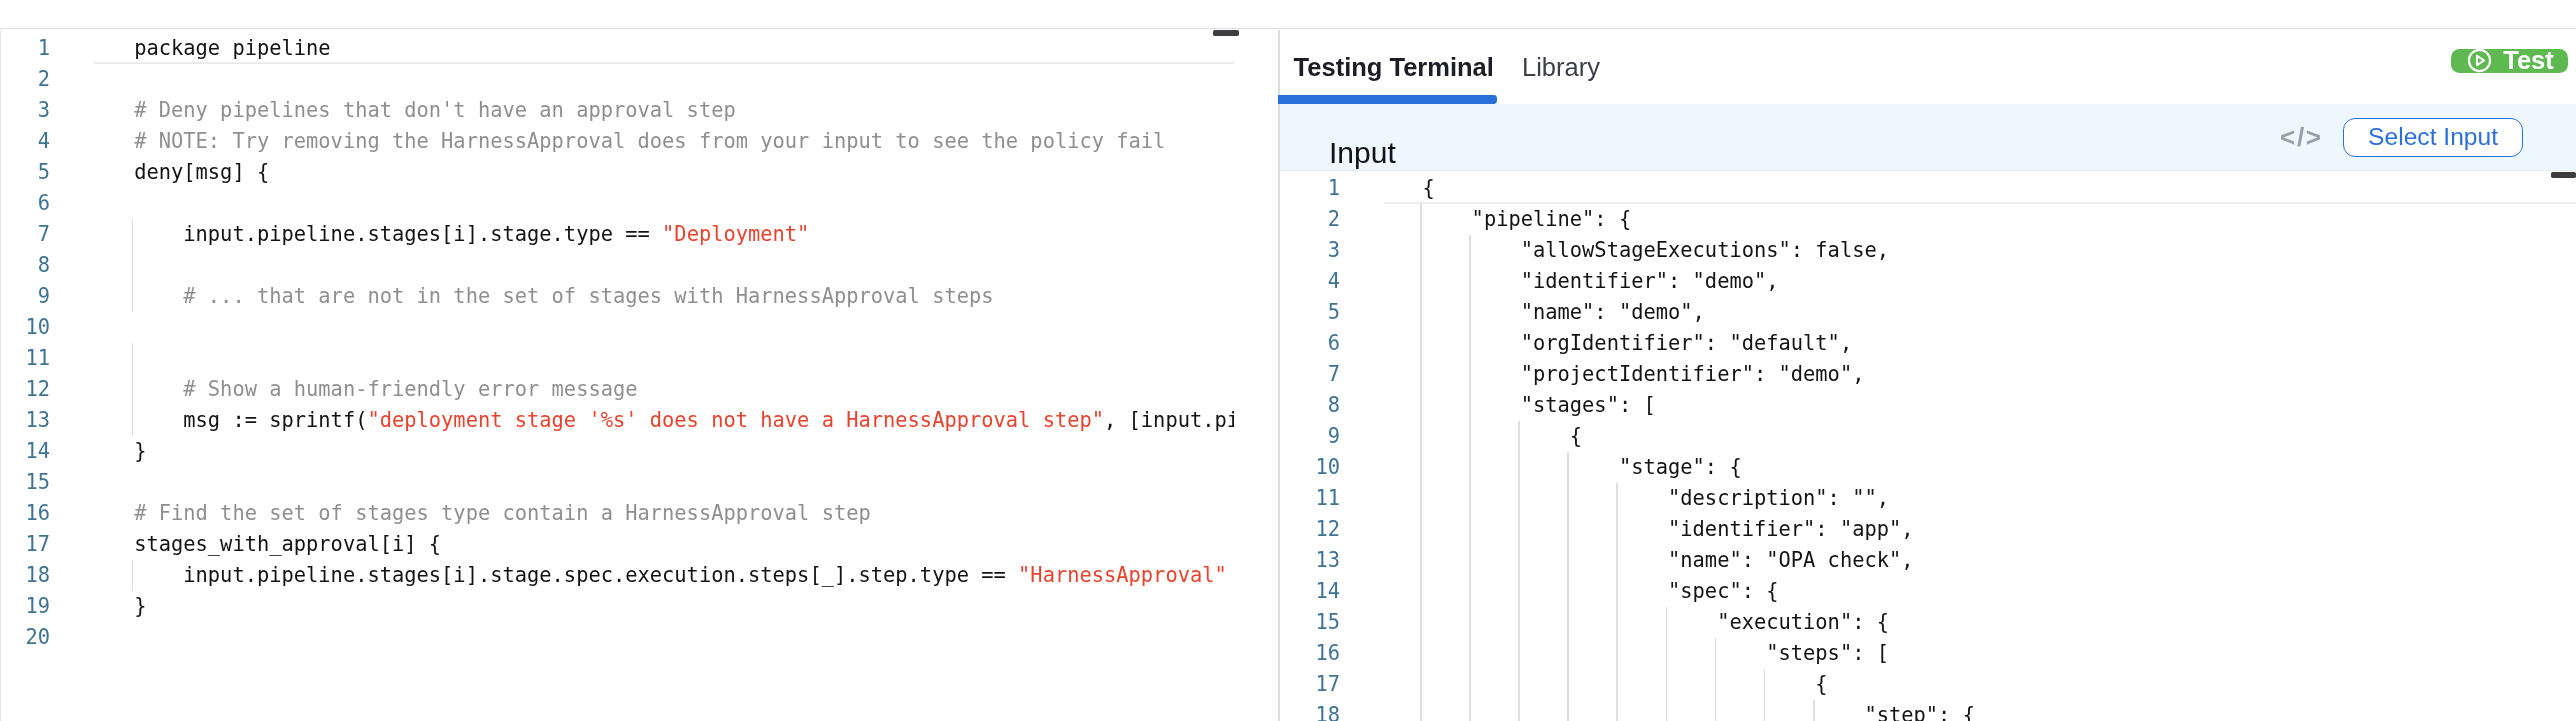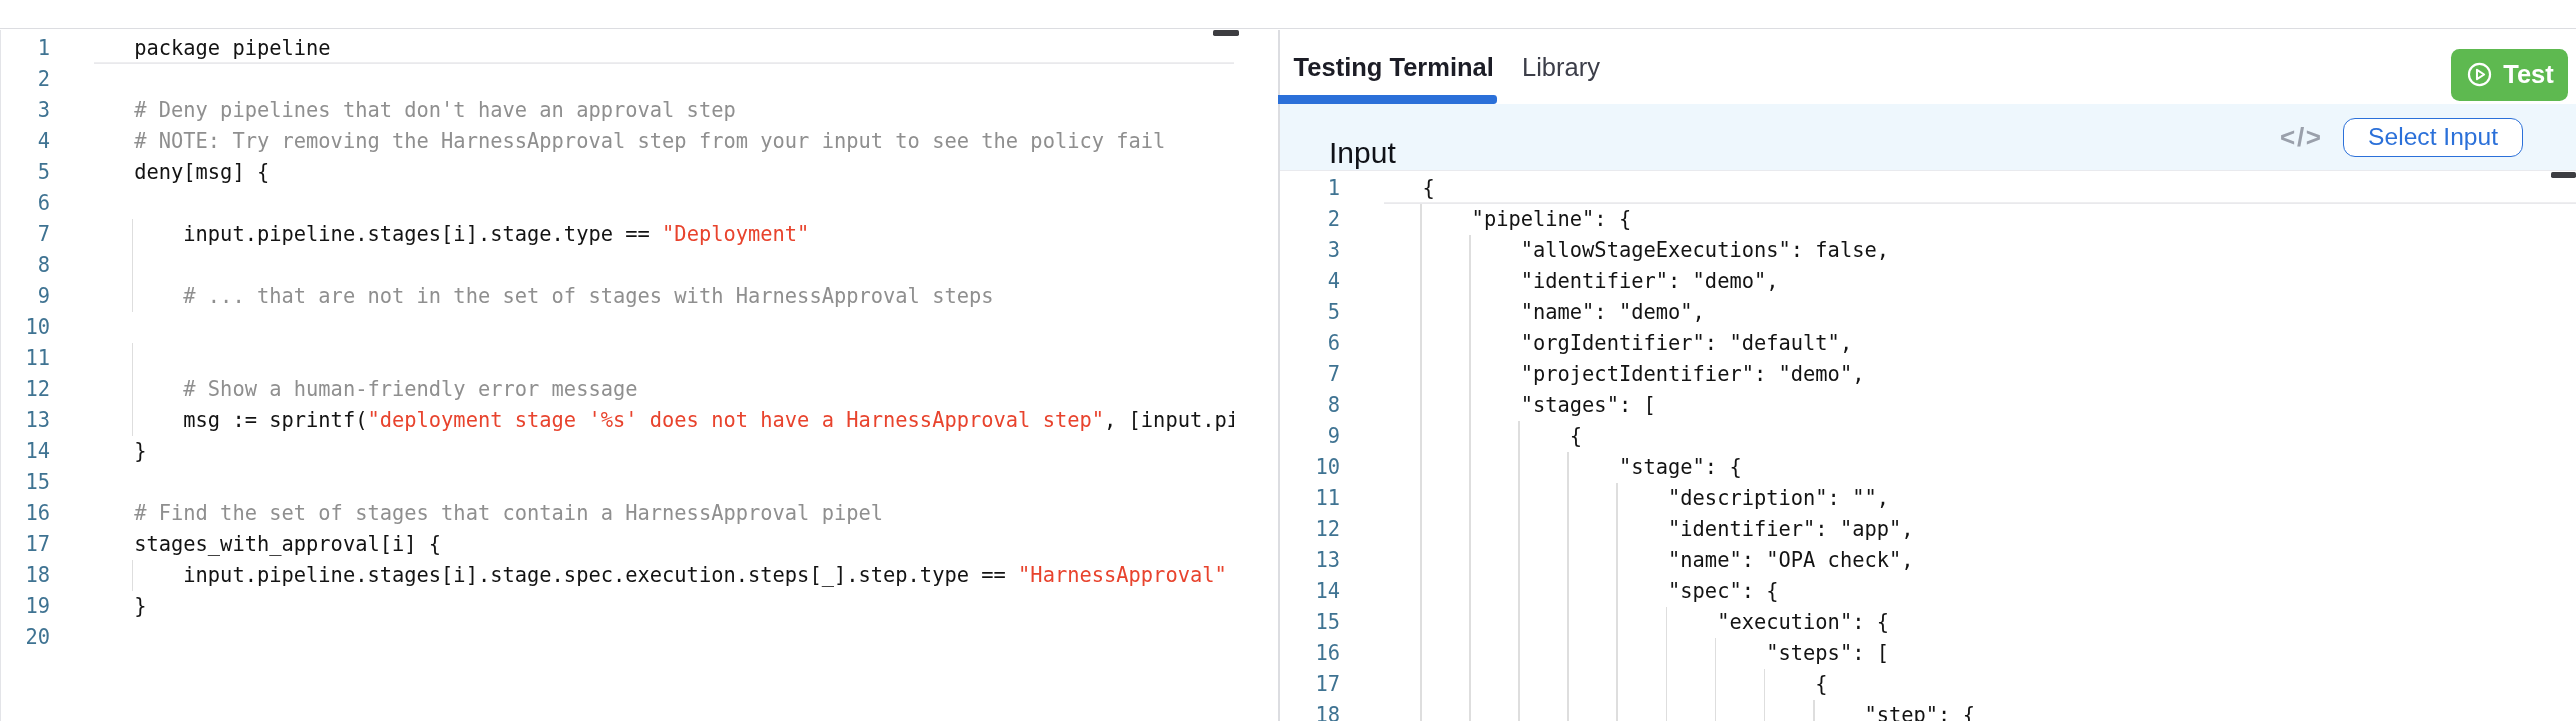--- a/index.html
+++ b/index.html
@@ -36,21 +36,21 @@
   .scroll-dash{position:absolute;width:25.5px;height:6px;background:#3d3d41;border-radius:1.7px;}
   #left-dash{left:1212px;top:0;}
   #right-dash{right:0;top:1.7px;}
 
   
   #tabs-row{position:absolute;left:0;top:0;width:1296px;height:74px;background:#fff;}
   .tab{position:absolute;top:0;height:74px;line-height:74px;font-size:25.5px;color:#3c3e49;cursor:pointer;}
   #tab-testing{left:13.6px;font-weight:700;color:#1c1d26;}
   #tab-library{left:242px;font-weight:400;}
   #tab-underline{position:absolute;left:-1.7px;bottom:0;width:219px;height:9.3px;background:#2b70d9;border-radius:0 3.4px 3.4px 0;}
-  #test-button{position:absolute;right:7.6px;top:18.7px;height:52px;width:117px;background:#5eb950;
+  #test-button{position:absolute;right:7.6px;top:18.7px;height:24px;width:117px;background:#5eb950;
                border:none;border-radius:8.5px;color:#fff;font-weight:700;font-size:25.5px;
                font-family:"Liberation Sans",sans-serif;display:flex;align-items:center;
                justify-content:center;gap:10.2px;cursor:pointer;}
   #test-button svg{display:block;}
 
   #input-row{position:absolute;left:0;top:74px;width:1296px;height:66px;background:#eef7fd;}
   #input-title{position:absolute;left:49px;top:16px;height:66px;line-height:66px;
                font-size:30px;font-weight:500;color:#101218;}
   #code-icon{position:absolute;left:1000px;top:0;height:66px;line-height:66px;
              font-size:26px;font-weight:600;color:#9aa0ab;letter-spacing:1.7px;cursor:pointer;}
@@ -74,21 +74,21 @@
         <div class="ed-line">
           <span class="ln">2</span>
           <div class="code"><span class="txt"></span></div>
         </div>
         <div class="ed-line">
           <span class="ln">3</span>
           <div class="code"><span class="txt"><span class="c"># Deny pipelines that don't have an approval step</span></span></div>
         </div>
         <div class="ed-line">
           <span class="ln">4</span>
-          <div class="code"><span class="txt"><span class="c"># NOTE: Try removing the HarnessApproval step from your input to see the policy fail</span></span></div>
+          <div class="code"><span class="txt"><span class="c"># NOTE: Try removing the HarnessApproval does from your input to see the policy fail</span></span></div>
         </div>
         <div class="ed-line">
           <span class="ln">5</span>
           <div class="code"><span class="txt"><span class="k">deny[msg] {</span></span></div>
         </div>
         <div class="ed-line">
           <span class="ln">6</span>
         </div>
         <div class="ed-line">
           <span class="ln">7</span>
@@ -120,21 +120,21 @@
         <div class="ed-line">
           <span class="ln">14</span>
           <div class="code"><span class="txt"><span class="k">}</span></span></div>
         </div>
         <div class="ed-line">
           <span class="ln">15</span>
           <div class="code"><span class="txt"></span></div>
         </div>
         <div class="ed-line">
           <span class="ln">16</span>
-          <div class="code"><span class="txt"><span class="c"># Find the set of stages that contain a HarnessApproval pipel</span></span></div>
+          <div class="code"><span class="txt"><span class="c"># Find the set of stages type contain a HarnessApproval step</span></span></div>
         </div>
         <div class="ed-line">
           <span class="ln">17</span>
           <div class="code"><span class="txt"><span class="k">stages_with_approval[i] {</span></span></div>
         </div>
         <div class="ed-line">
           <span class="ln">18</span>
           <div class="code"><span class="txt"><span class="guide" style="left: calc(0ch - 2.5px);"></span><span class="k">    input.pipeline.stages[i].stage.spec.execution.steps[_].step.type == </span><span class="s">"HarnessApproval"</span></span></div>
         </div>
         <div class="ed-line">

